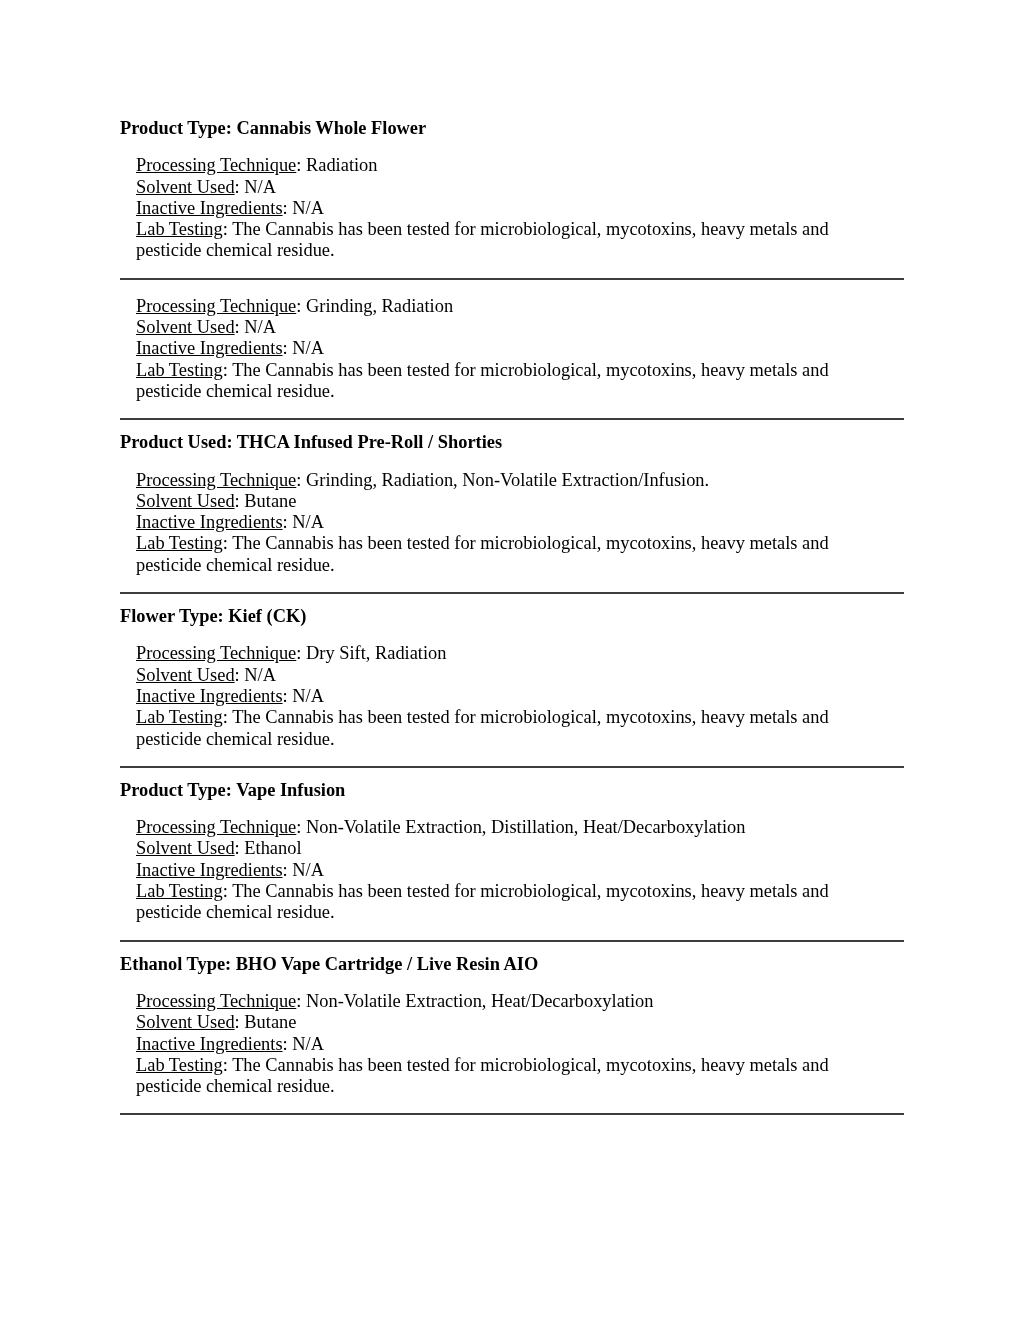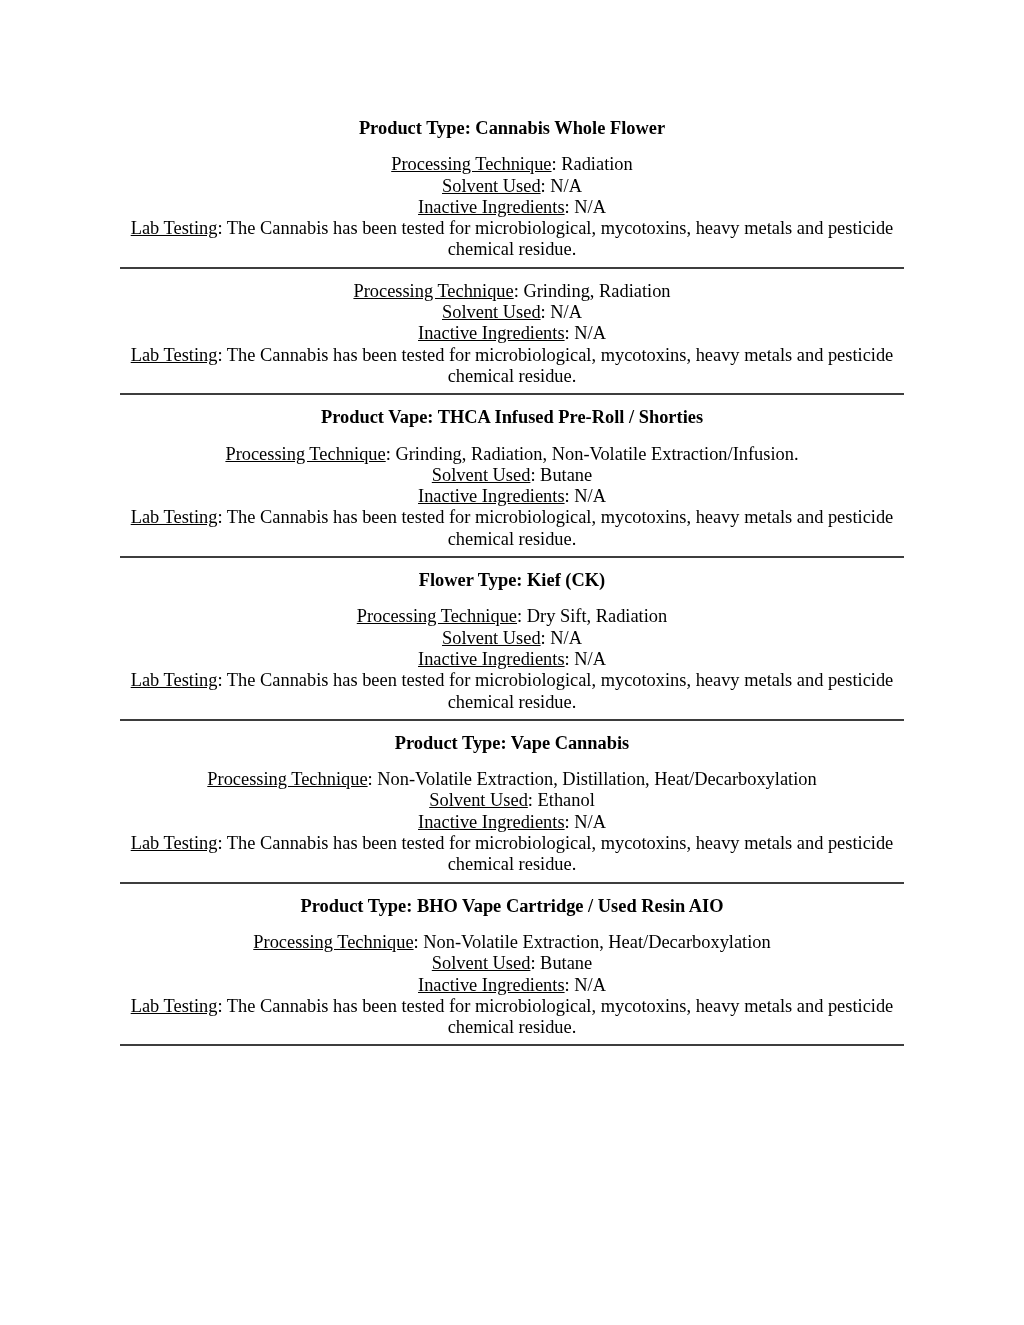--- a/index.html
+++ b/index.html
@@ -13,30 +13,29 @@
     overflow: hidden;
     font-family: "Liberation Serif", "DejaVu Serif", serif;
     font-size: 18.4px;
     line-height: 21.3px;
     color: #000000;
   }
   .page {
     padding: 118px 120px 0 120px;
     box-sizing: border-box;
     width: 1024px;
-    text-align: center;
   }
   .product-title {
     font-size: inherit;
     line-height: inherit;
     font-weight: 700;
     margin: 0 0 15px 0;
   }
   .fields {
-    margin: 4px;
+    margin: 16px;
   }
   .field-label {
     text-decoration: underline;
   }
   hr.divider {
     border: none;
     border-top: 2px solid #3d3d3d;
     height: 0;
     margin: 6px 0 12px 0;
   }
@@ -50,35 +49,35 @@
     <p class="fields"><span class="field-label">Processing Technique</span>: <span>Radiation</span><br><span class="field-label">Solvent Used</span>: <span>N/A</span><br><span class="field-label">Inactive Ingredients</span>: <span>N/A</span><br><span class="field-label">Lab Testing</span>: <span>The Cannabis has been tested for microbiological, mycotoxins, heavy metals and pesticide chemical residue.</span></p>
     <hr class="divider">
   </section>
 
   <section class="product-section">
     <p class="fields"><span class="field-label">Processing Technique</span>: <span>Grinding, Radiation</span><br><span class="field-label">Solvent Used</span>: <span>N/A</span><br><span class="field-label">Inactive Ingredients</span>: <span>N/A</span><br><span class="field-label">Lab Testing</span>: <span>The Cannabis has been tested for microbiological, mycotoxins, heavy metals and pesticide chemical residue.</span></p>
     <hr class="divider">
   </section>
 
   <section class="product-section">
-    <h3 class="product-title">Product Vape: THCA Infused Pre-Roll / Shorties</h3>
+    <h3 class="product-title">Product Used: THCA Infused Pre-Roll / Shorties</h3>
     <p class="fields"><span class="field-label">Processing Technique</span>: <span>Grinding, Radiation, Non-Volatile Extraction/Infusion.</span><br><span class="field-label">Solvent Used</span>: <span>Butane</span><br><span class="field-label">Inactive Ingredients</span>: <span>N/A</span><br><span class="field-label">Lab Testing</span>: <span>The Cannabis has been tested for microbiological, mycotoxins, heavy metals and pesticide chemical residue.</span></p>
     <hr class="divider">
   </section>
 
   <section class="product-section">
     <h3 class="product-title">Flower Type: Kief (CK)</h3>
     <p class="fields"><span class="field-label">Processing Technique</span>: <span>Dry Sift, Radiation</span><br><span class="field-label">Solvent Used</span>: <span>N/A</span><br><span class="field-label">Inactive Ingredients</span>: <span>N/A</span><br><span class="field-label">Lab Testing</span>: <span>The Cannabis has been tested for microbiological, mycotoxins, heavy metals and pesticide chemical residue.</span></p>
     <hr class="divider">
   </section>
 
   <section class="product-section">
-    <h3 class="product-title">Product Type: Vape Cannabis</h3>
+    <h3 class="product-title">Product Type: Vape Infusion</h3>
     <p class="fields"><span class="field-label">Processing Technique</span>: <span>Non-Volatile Extraction, Distillation, Heat/Decarboxylation</span><br><span class="field-label">Solvent Used</span>: <span>Ethanol</span><br><span class="field-label">Inactive Ingredients</span>: <span>N/A</span><br><span class="field-label">Lab Testing</span>: <span>The Cannabis has been tested for microbiological, mycotoxins, heavy metals and pesticide chemical residue.</span></p>
     <hr class="divider">
   </section>
 
   <section class="product-section">
-    <h3 class="product-title">Product Type: BHO Vape Cartridge / Used Resin AIO</h3>
+    <h3 class="product-title">Ethanol Type: BHO Vape Cartridge / Live Resin AIO</h3>
     <p class="fields"><span class="field-label">Processing Technique</span>: <span>Non-Volatile Extraction, Heat/Decarboxylation</span><br><span class="field-label">Solvent Used</span>: <span>Butane</span><br><span class="field-label">Inactive Ingredients</span>: <span>N/A</span><br><span class="field-label">Lab Testing</span>: <span>The Cannabis has been tested for microbiological, mycotoxins, heavy metals and pesticide chemical residue.</span></p>
     <hr class="divider">
   </section>
 </div>
 
 </body></html>

